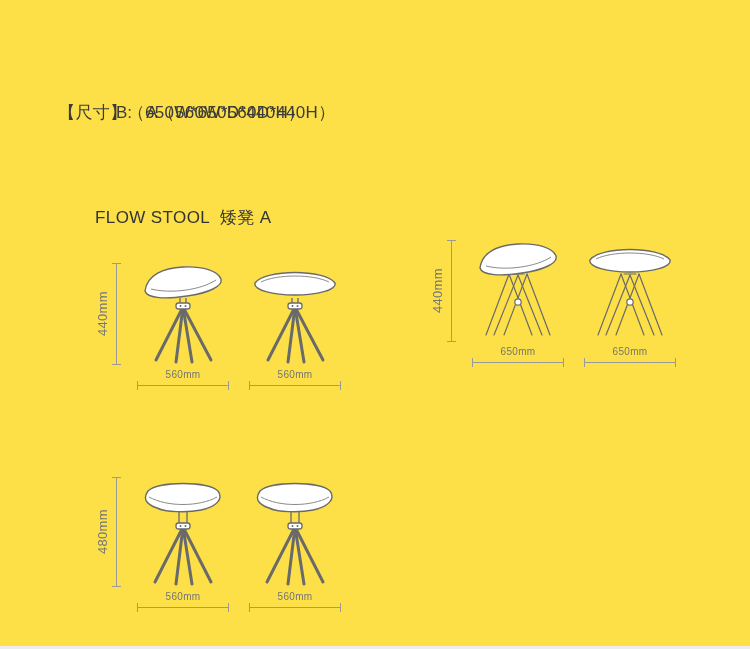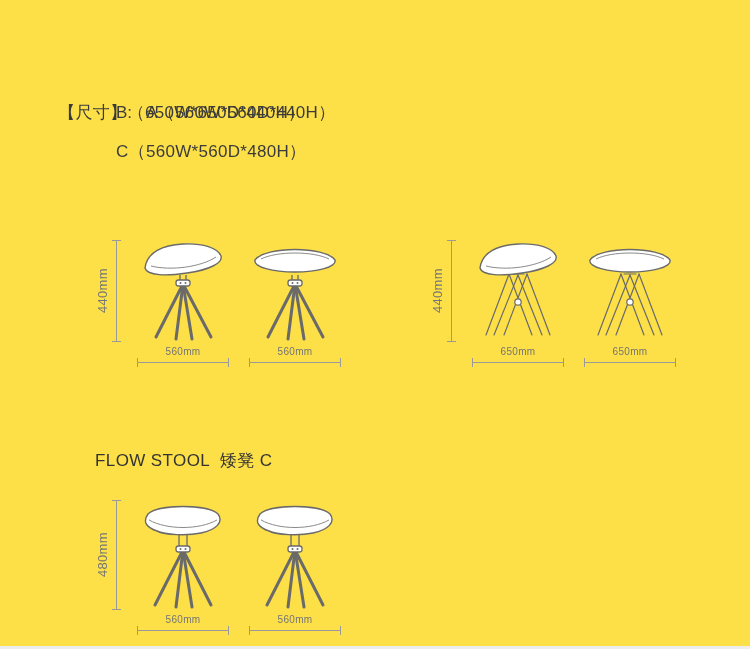--- a/index.html
+++ b/index.html
@@ -99,24 +99,24 @@
   </defs>
 </svg>
 
 <div class="page">
 
   <div class="spec-header">
     <div class="line">
       <span class="prefix">【尺寸】:</span><span>A（560W*560D*440H）</span>
     </div>
     <div class="line indent">B（650W*650D*440H）</div>
-    <div class="line indent">C（560W*560D*480H）</div>
   </div>
 
   <section class="section" id="section-a">
+    <h2 class="section-title">FLOW STOOL  矮凳 A</h2>
     <div class="drawing-row">
       <div class="vdim">
         <span class="vdim-label">440mm</span>
         <span class="vdim-line"></span>
       </div>
       <div class="stool-col">
         <svg class="stool-svg" width="92" height="102" viewBox="0 0 92 102">
           <use href="#g-wood-legs"></use>
             <use href="#g-seat-side"></use>
         </svg>
@@ -161,21 +161,20 @@
         </svg>
         <div class="hdim">
           <div class="hdim-label">650mm</div>
           <div class="hdim-line"></div>
         </div>
       </div>
     </div>
   </section>
 
   <section class="section" id="section-c">
-    <h2 class="section-title">FLOW STOOL  矮凳 C</h2>
     <div class="drawing-row">
       <div class="vdim">
         <span class="vdim-label">480mm</span>
         <span class="vdim-line"></span>
       </div>
       <div class="stool-col">
         <svg class="stool-svg" width="92" height="110" viewBox="0 0 92 110">
           <use href="#g-wood-legs-tall"></use>
             <use href="#g-cushion"></use>
         </svg>

